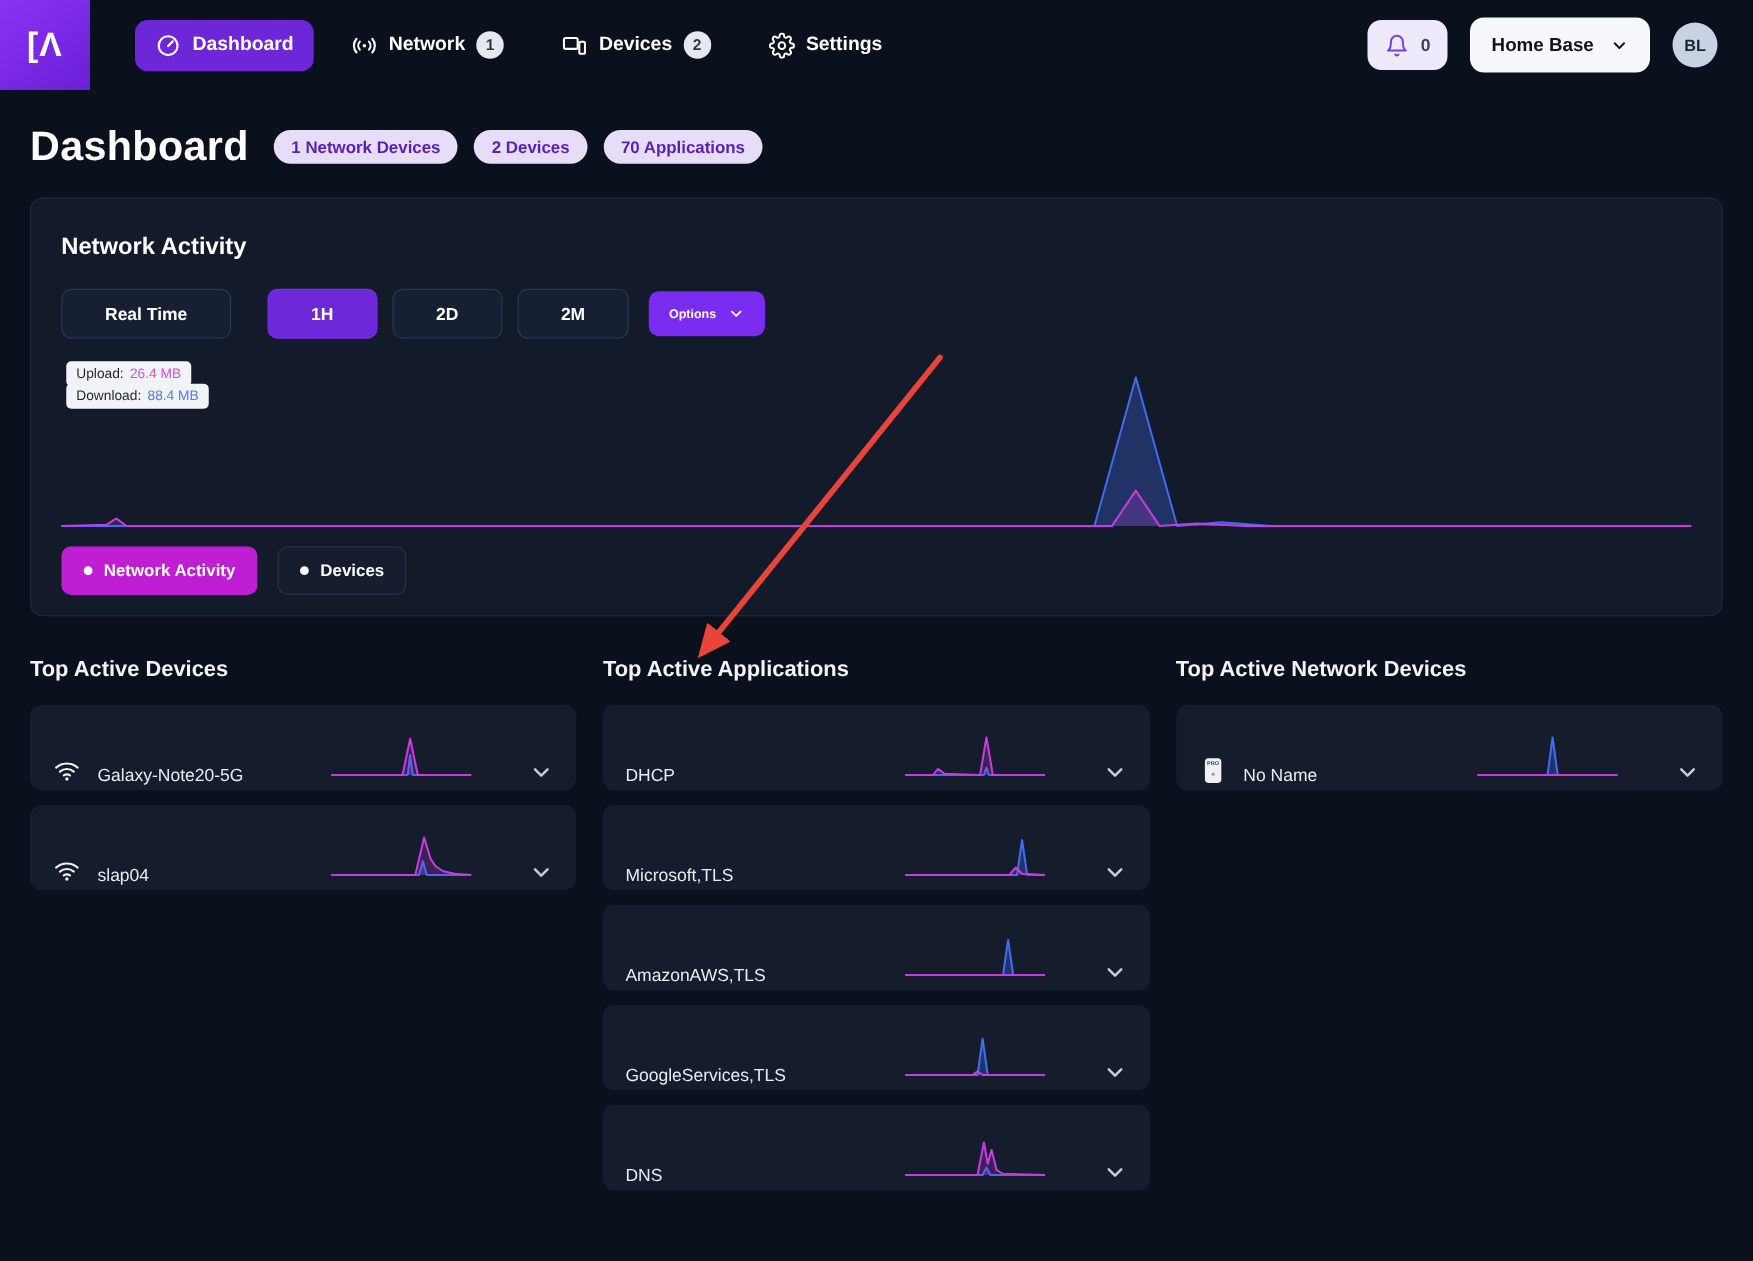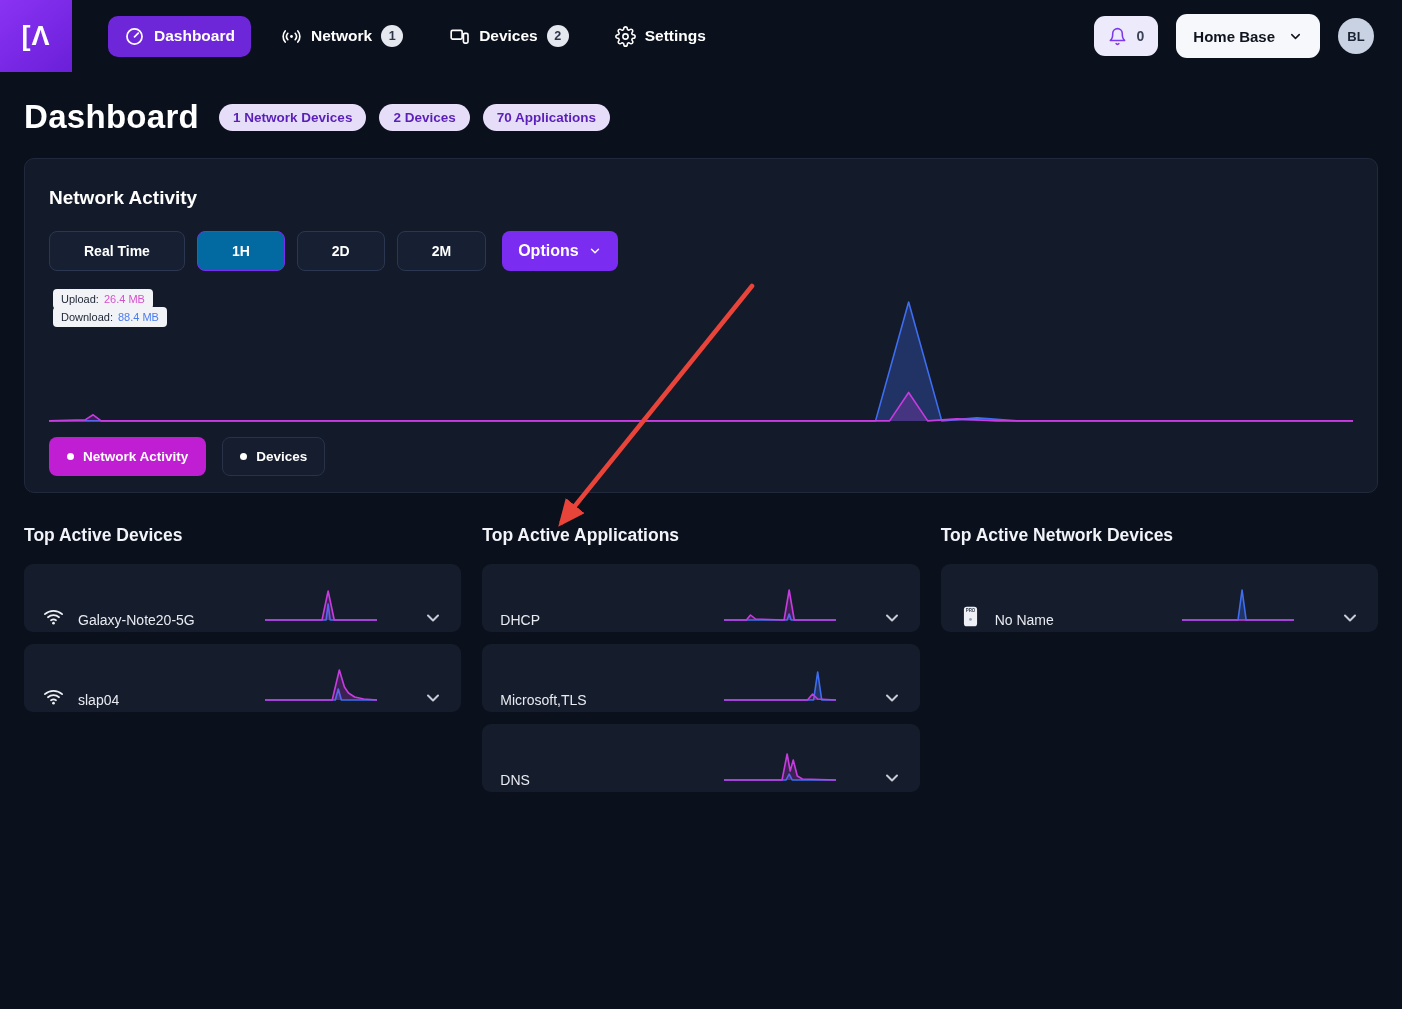--- a/index.html
+++ b/index.html
@@ -68,24 +68,24 @@
   .panel {
     margin: 22px 24px 0; background: #131a29; border: 1px solid #202a3c;
     border-radius: 10px; padding: 24px 24px 16px;
   }
   .panel-title { font-size: 19px; font-weight: 700; color: #fff; margin: 4px 0 22px; }
   .time-row { display: flex; gap: 12px; align-items: center; }
   .tbtn {
     padding: 11px 34px; border-radius: 8px; background: #172033; border: 1px solid #2b3650;
     color: #fff; font-weight: 600; font-size: 14px; cursor: pointer;
   }
-  .tbtn.active { background: #0369a1; border-color: #7a2cf0; }
+  .tbtn.active { background: #6d28d9; border-color: #7a2cf0; margin-left: 17px; }
   .options-btn {
     padding: 11px 16px; border-radius: 8px; background: #7a2cf0; border: none; color: #fff;
-    font-weight: 600; font-size: 16px; display: flex; gap: 9px; align-items: center;
+    font-weight: 600; font-size: 10px; display: flex; gap: 9px; align-items: center;
     margin-left: 4px; cursor: pointer;
   }
   .options-btn .ic { width: 14px; height: 14px; display: inline-flex; }
   .options-btn .ic svg { width: 100%; height: 100%; }
 
   .chart-wrap { position: relative; height: 148px; margin-top: 12px; }
   .chip {
     position: absolute; left: 4px; background: #f2f3f6; color: #1d2433; font-size: 11px;
     padding: 4px 8px; border-radius: 4px; display: flex; gap: 5px; z-index: 2;
   }
@@ -334,20 +334,52 @@
               <path d="M0 36 L 82 36 L 87 30 L 92 35 L 110 36" fill="none" stroke="#c73be0" stroke-width="1.6" stroke-linejoin="round" stroke-linecap="round"></path>
             </svg>
           </span>
           <span class="chev">
             <svg viewBox="0 0 24 24" fill="none" stroke="currentColor" stroke-width="2.4" stroke-linecap="round" stroke-linejoin="round">
               <polyline points="6 9 12 15 18 9"></polyline>
             </svg>
           </span>
         </div>
         <div class="card">
+          <span class="name">AmazonAWS,TLS</span>
+          <span class="spark">
+            <svg viewBox="0 0 110 44" preserveAspectRatio="none" style="width: 100%; height: 100%;">
+              <path d="M0 36 L 77 36 L 81 8 L 85 36 L 110 36 Z" fill="#3e6df0" fill-opacity="0.3" stroke="none"></path>
+              <path d="M0 36 L 77 36 L 81 8 L 85 36 L 110 36" fill="none" stroke="#3e6df0" stroke-width="1.6" stroke-linejoin="round" stroke-linecap="round"></path>
+              <path d="M0 36 L 110 36 Z" fill="#c73be0" fill-opacity="0.22" stroke="none"></path>
+              <path d="M0 36 L 110 36" fill="none" stroke="#c73be0" stroke-width="1.6" stroke-linejoin="round" stroke-linecap="round"></path>
+            </svg>
+          </span>
+          <span class="chev">
+            <svg viewBox="0 0 24 24" fill="none" stroke="currentColor" stroke-width="2.4" stroke-linecap="round" stroke-linejoin="round">
+              <polyline points="6 9 12 15 18 9"></polyline>
+            </svg>
+          </span>
+        </div>
+        <div class="card">
+          <span class="name">GoogleServices,TLS</span>
+          <span class="spark">
+            <svg viewBox="0 0 110 44" preserveAspectRatio="none" style="width: 100%; height: 100%;">
+              <path d="M0 36 L 57 36 L 61 7 L 65 36 L 110 36 Z" fill="#3e6df0" fill-opacity="0.3" stroke="none"></path>
+              <path d="M0 36 L 57 36 L 61 7 L 65 36 L 110 36" fill="none" stroke="#3e6df0" stroke-width="1.6" stroke-linejoin="round" stroke-linecap="round"></path>
+              <path d="M0 36 L 53 36 L 57 33 L 61 36 L 110 36 Z" fill="#c73be0" fill-opacity="0.22" stroke="none"></path>
+              <path d="M0 36 L 53 36 L 57 33 L 61 36 L 110 36" fill="none" stroke="#c73be0" stroke-width="1.6" stroke-linejoin="round" stroke-linecap="round"></path>
+            </svg>
+          </span>
+          <span class="chev">
+            <svg viewBox="0 0 24 24" fill="none" stroke="currentColor" stroke-width="2.4" stroke-linecap="round" stroke-linejoin="round">
+              <polyline points="6 9 12 15 18 9"></polyline>
+            </svg>
+          </span>
+        </div>
+        <div class="card">
           <span class="name">DNS</span>
           <span class="spark">
             <svg viewBox="0 0 110 44" preserveAspectRatio="none" style="width: 100%; height: 100%;">
               <path d="M0 36 L 61 36 L 64 30 L 67 36 L 110 36 Z" fill="#3e6df0" fill-opacity="0.3" stroke="none"></path>
               <path d="M0 36 L 61 36 L 64 30 L 67 36 L 110 36" fill="none" stroke="#3e6df0" stroke-width="1.6" stroke-linejoin="round" stroke-linecap="round"></path>
               <path d="M0 36 L 57 36 L 62 10 L 65 27 L 68 16 L 72 32 L 77 35 L 110 36 Z" fill="#c73be0" fill-opacity="0.22" stroke="none"></path>
               <path d="M0 36 L 57 36 L 62 10 L 65 27 L 68 16 L 72 32 L 77 35 L 110 36" fill="none" stroke="#c73be0" stroke-width="1.6" stroke-linejoin="round" stroke-linecap="round"></path>
             </svg>
           </span>
           <span class="chev">

